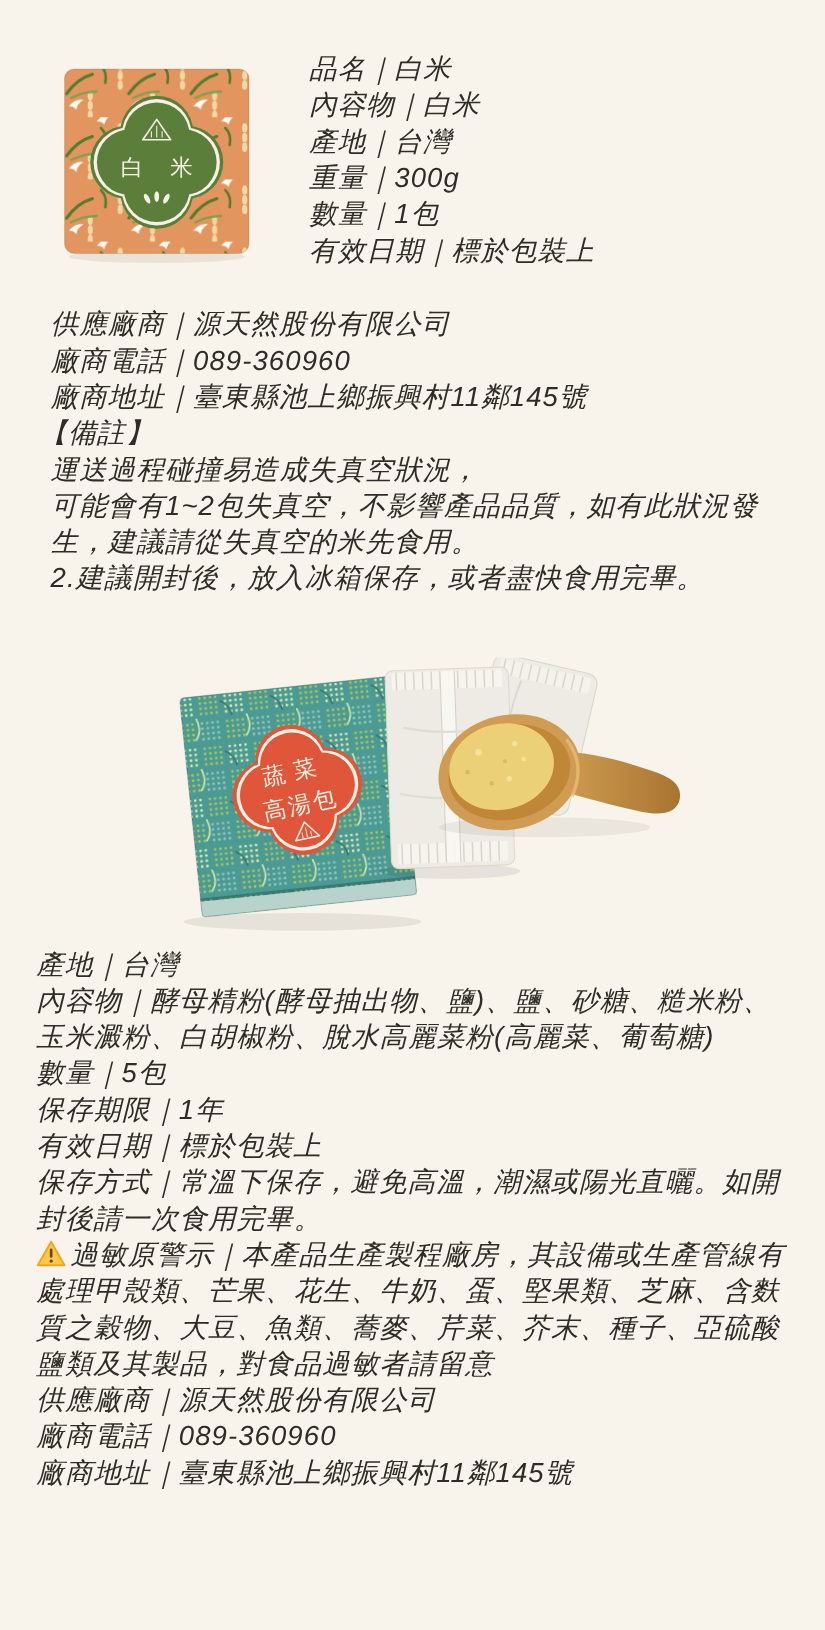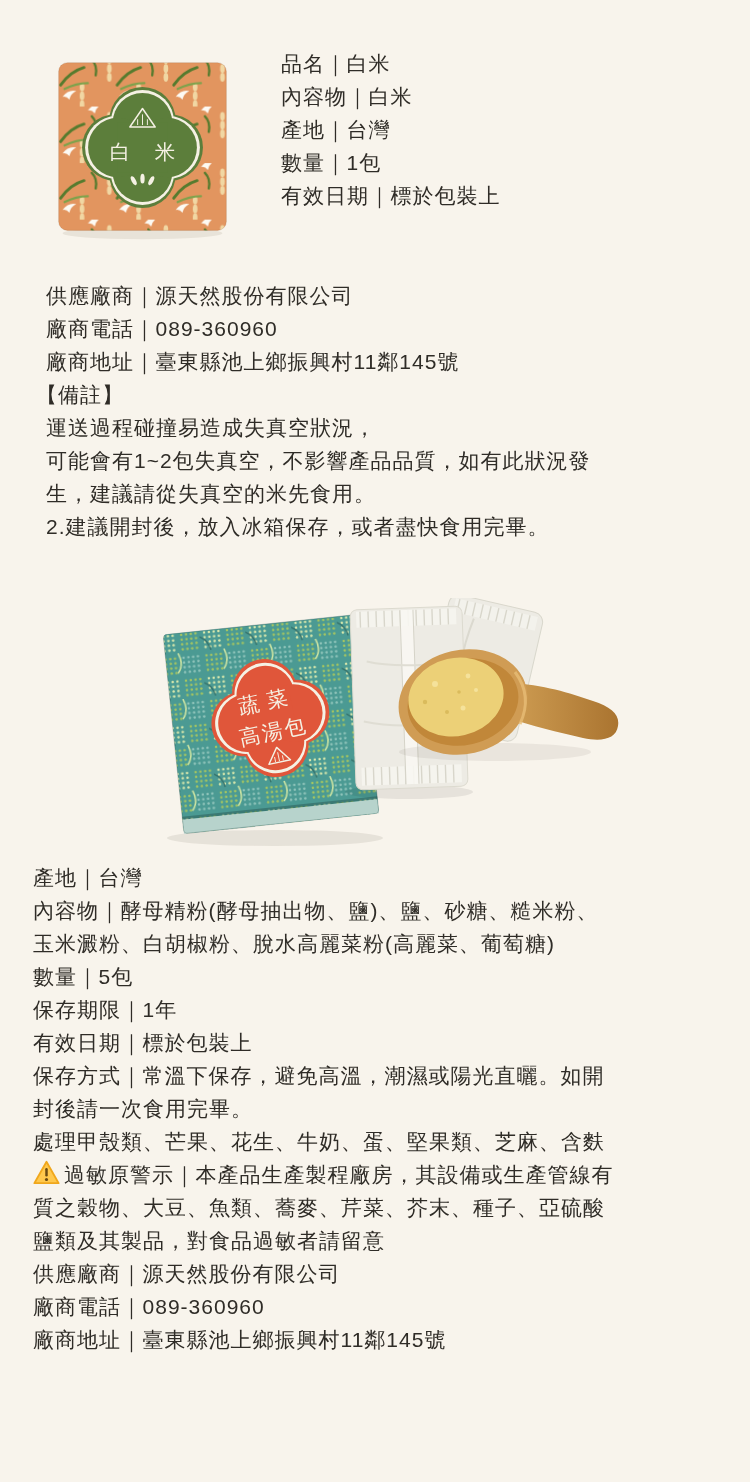--- a/index.html
+++ b/index.html
@@ -5,24 +5,25 @@
   html,body{margin:0;padding:0;}
   .page{
     position:relative;
     width:750px;height:1482px;
     background:#f8f4ec;
     color:#2f2c27;
     font-family:"Liberation Sans","DejaVu Sans",sans-serif;
     overflow:hidden;
   }
   .line{
-    font-size:21px;
+    font-size:25px;
     line-height:33px;
     letter-spacing:1px;
     white-space:nowrap;
+    font-style:italic;
   }
   .details-a{position:absolute;left:281px;top:47px;}
   .block-b{position:absolute;left:46px;top:279px;}
   .block-c{position:absolute;left:33px;top:861px;}
   .outdent{margin-left:-10px;}
   figure{margin:0;}
   .photo1{position:absolute;left:45px;top:50px;width:195px;height:195px;}
   .photo2{position:absolute;left:163px;top:598px;width:465px;height:252px;}
   .warn-icon{display:inline-block;vertical-align:-3px;margin-right:4px;}
   svg text{font-family:"Liberation Sans","DejaVu Sans",sans-serif;}
@@ -82,20 +83,21 @@
           <ellipse cx="109" cy="134" rx="2.2" ry="5" transform="rotate(28 109 134)"></ellipse>
         </g>
       </g>
     </svg>
   </figure>
 
   <div class="details-a">
     <div class="line">品名｜白米</div>
     <div class="line">內容物｜白米</div>
     <div class="line">產地｜台灣</div>
+    <div class="line">重量｜300g</div>
     <div class="line">數量｜1包</div>
     <div class="line">有效日期｜標於包裝上</div>
   </div>
 
   <div class="block-b">
     <div class="line">供應廠商｜源天然股份有限公司</div>
     <div class="line">廠商電話｜089-360960</div>
     <div class="line">廠商地址｜臺東縣池上鄉振興村11鄰145號</div>
     <div class="line outdent">【備註】</div>
     <div class="line">運送過程碰撞易造成失真空狀況，</div>
@@ -216,28 +218,28 @@
   <div class="block-c">
     <div class="line">產地｜台灣</div>
     <div class="line">內容物｜酵母精粉(酵母抽出物、鹽)、鹽、砂糖、糙米粉、</div>
     <div class="line">玉米澱粉、白胡椒粉、脫水高麗菜粉(高麗菜、葡萄糖)</div>
     <div class="line">數量｜5包</div>
     <div class="line">保存期限｜1年</div>
     <div class="line">有效日期｜標於包裝上</div>
     <div class="line">保存方式｜常溫下保存，避免高溫，潮濕或陽光直曬。如開</div>
     <div class="line">封後請一次食用完畢。</div>
 
-    <div class="line">處理甲殼類、芒果、花生、牛奶、蛋、堅果類、芝麻、含麩</div>
     <div class="line">
       <svg class="warn-icon" width="27" height="25" viewBox="0 0 24 22">
         <path d="M12 1.5 L22.8 20.5 H1.2 Z" fill="#ffc84d" stroke="#f0a71c" stroke-width="1.6" stroke-linejoin="round"></path>
         <rect x="10.9" y="7" width="2.2" height="7.5" rx="1.1" fill="#6b4a12"></rect>
         <circle cx="12" cy="17.2" r="1.4" fill="#6b4a12"></circle>
       </svg><span>過敏原警示｜本產品生產製程廠房，其設備或生產管線有</span>
     </div>
+    <div class="line">處理甲殼類、芒果、花生、牛奶、蛋、堅果類、芝麻、含麩</div>
     <div class="line">質之穀物、大豆、魚類、蕎麥、芹菜、芥末、種子、亞硫酸</div>
     <div class="line">鹽類及其製品，對食品過敏者請留意</div>
 
     <div class="line">供應廠商｜源天然股份有限公司</div>
     <div class="line">廠商電話｜089-360960</div>
     <div class="line">廠商地址｜臺東縣池上鄉振興村11鄰145號</div>
   </div>
 
 </div>
 

